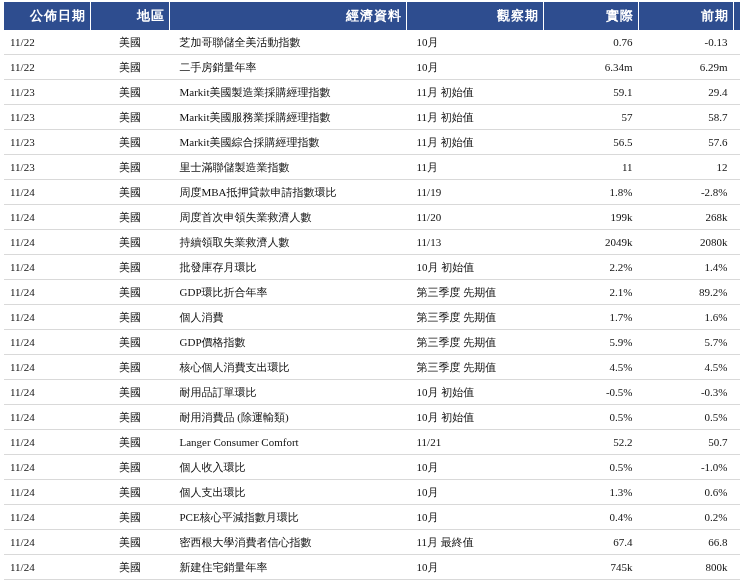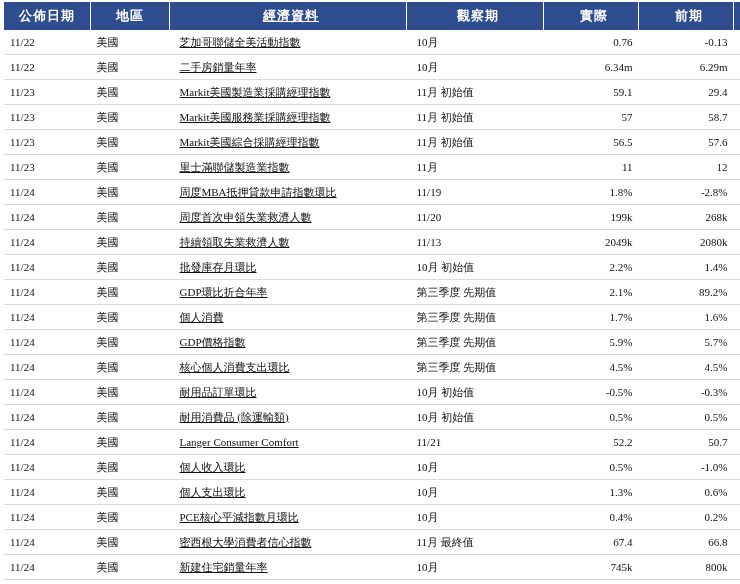--- a/index.html
+++ b/index.html
@@ -28,38 +28,39 @@
     font-family: "Liberation Sans", "DejaVu Sans", sans-serif;
     height: 24px;
     padding: 2px 4px;
     text-align: center;
     letter-spacing: 1px;
     border-right: 1px solid #2e4d8f;
     vertical-align: middle;
   }
   #econ-table thead th.sep {
     border-right: 1px solid #ffffff;
+    text-align: right;
   }
   #econ-table tbody td {
     font-size: 11px;
     color: #111111;
     height: 22px;
     padding: 1px 6px;
     border-bottom: 1px solid #d9d9d9;
     vertical-align: middle;
     white-space: nowrap;
     overflow: hidden;
     text-overflow: clip;
   }
   #econ-table tbody tr:last-child td {
     border-bottom: 1px solid #d9d9d9;
   }
   .col-date   { width: 78px; text-align: left; }
-  .col-region { width: 70px; text-align: left; }
-  .col-item   { width: 222px; text-align: left; padding-left: 10px !important; text-decoration: underline; }
+  .col-region { width: 70px; text-align: center; }
+  .col-item   { width: 222px; text-align: left; padding-left: 10px !important; }
   .col-period { width: 122px; text-align: left; padding-left: 10px !important; }
   .col-actual { width: 80px; text-align: right; padding-left: 10px !important; }
   .col-prev   { width: 80px; text-align: right; padding-left: 10px !important; }
   .col-fore   { width: 80px; text-align: left; padding-left: 10px !important; }
 
   .period-wrap {
     display: inline-block;
     line-height: 11px;
     white-space: normal;
     word-break: break-all;

